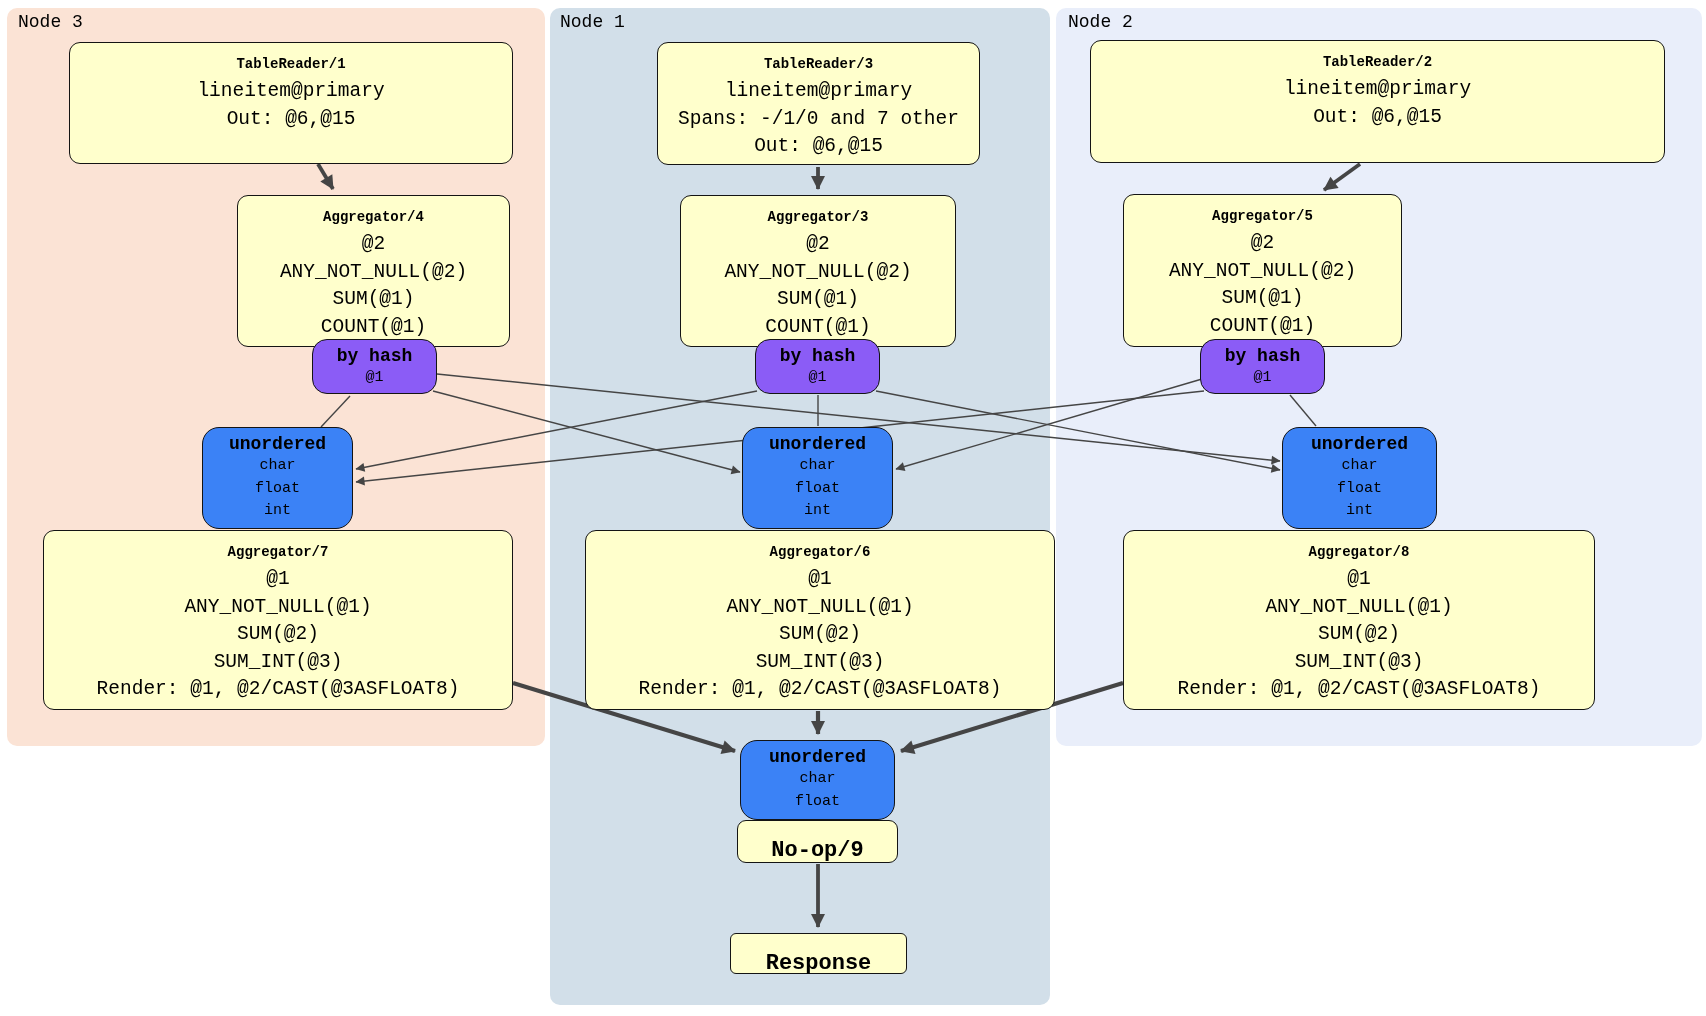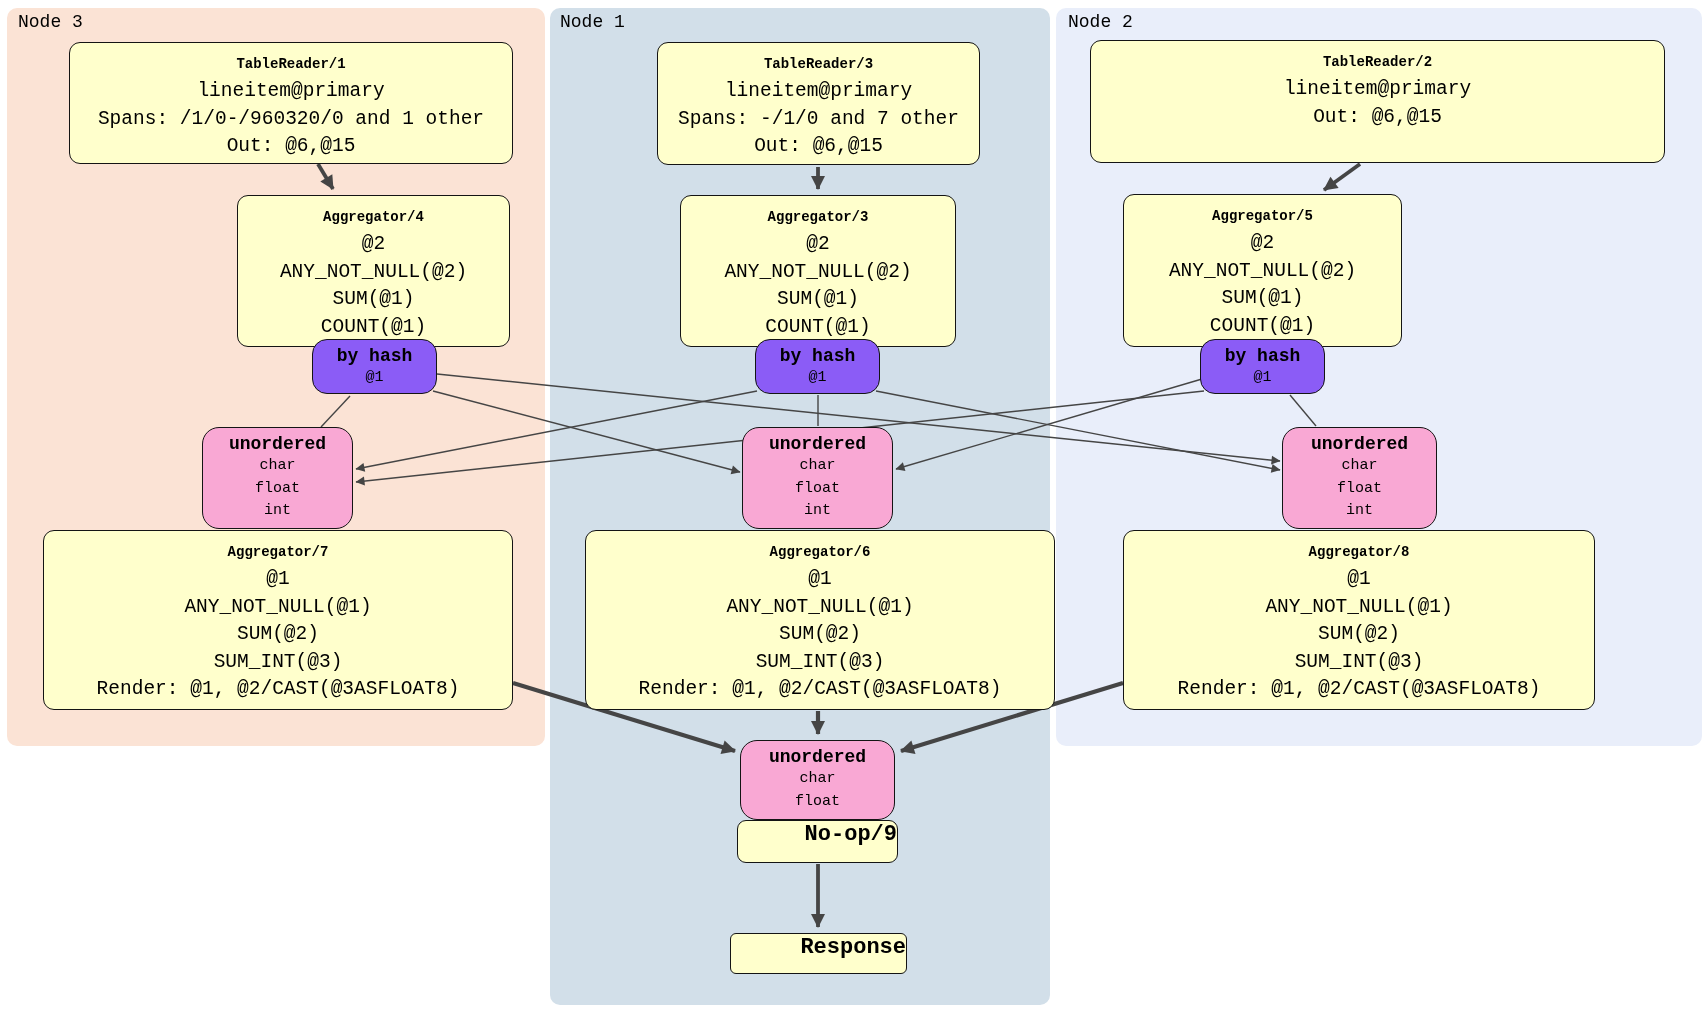--- a/index.html
+++ b/index.html
@@ -13,26 +13,26 @@
   .region-node1 { background:#d2dfe9; }
   .region-node2 { background:#e9eefa; }
   .node-label { position:absolute; font-size:18px; color:#000; }
   svg.edges { position:absolute; left:0; top:0; z-index:2; }
   .box {
     position:absolute; z-index:3; box-sizing:border-box;
     border:1.7px solid #141414; text-align:center;
   }
   .op    { background:#ffffcc; border-radius:11px; }
   .router{ background:#8b5cf6; border-radius:15px; }
-  .sync  { background:#f9a8d4; border-radius:17px; }
+  .sync  { background:#3b82f6; border-radius:17px; }
   .title { font-weight:bold; font-size:14px; line-height:28px; padding-top:7px; }
   .router .title, .sync .title { font-size:18px; line-height:22px; padding-top:5px; }
   .line  { font-size:19.5px; line-height:27.5px; white-space:nowrap;text-align:center; }
   .router .line, .sync .line { font-size:15px; line-height:22.5px; }
-  .noop .title, .response .title { font-size:22px; line-height:28px; padding-top:0;text-align:right; }
+  .noop .title, .response .title { font-size:22px; line-height:28px; padding-top:16px; }
 </style>
 </head>
 <body>
 
 <div class="canvas">
 
   <div class="region region-node3" style="left:7px;top:8px;width:538px;height:738px"></div>
   <div class="region region-node1" style="left:550px;top:8px;width:500px;height:997px"></div>
   <div class="region region-node2" style="left:1056px;top:8px;width:646px;height:738px"></div>
 
@@ -66,21 +66,20 @@
 
     <line x1="513" y1="683" x2="735" y2="751" stroke="#454545" stroke-width="4.2" marker-end="url(#ah-big)"></line>
     <line x1="818" y1="711" x2="818" y2="734" stroke="#454545" stroke-width="4.2" marker-end="url(#ah-big)"></line>
     <line x1="1123" y1="683" x2="901" y2="751" stroke="#454545" stroke-width="4.2" marker-end="url(#ah-big)"></line>
     <line x1="818" y1="864" x2="818" y2="927" stroke="#454545" stroke-width="3.8" marker-end="url(#ah-big)"></line>
   </svg>
 
   <div class="box op" style="left:69px;top:42px;width:444px;height:122px">
     <div class="title">TableReader/1</div>
     <div class="line">lineitem@primary</div>
-    <div class="line">Spans: /1/0-/960320/0 and 1 other</div>
     <div class="line">Out: @6,@15</div>
   </div>
 
   <div class="box op" style="left:237px;top:195px;width:273px;height:152px">
     <div class="title">Aggregator/4</div>
     <div class="line">@2</div>
     <div class="line">ANY_NOT_NULL(@2)</div>
     <div class="line">SUM(@1)</div>
     <div class="line">COUNT(@1)</div>
   </div>

